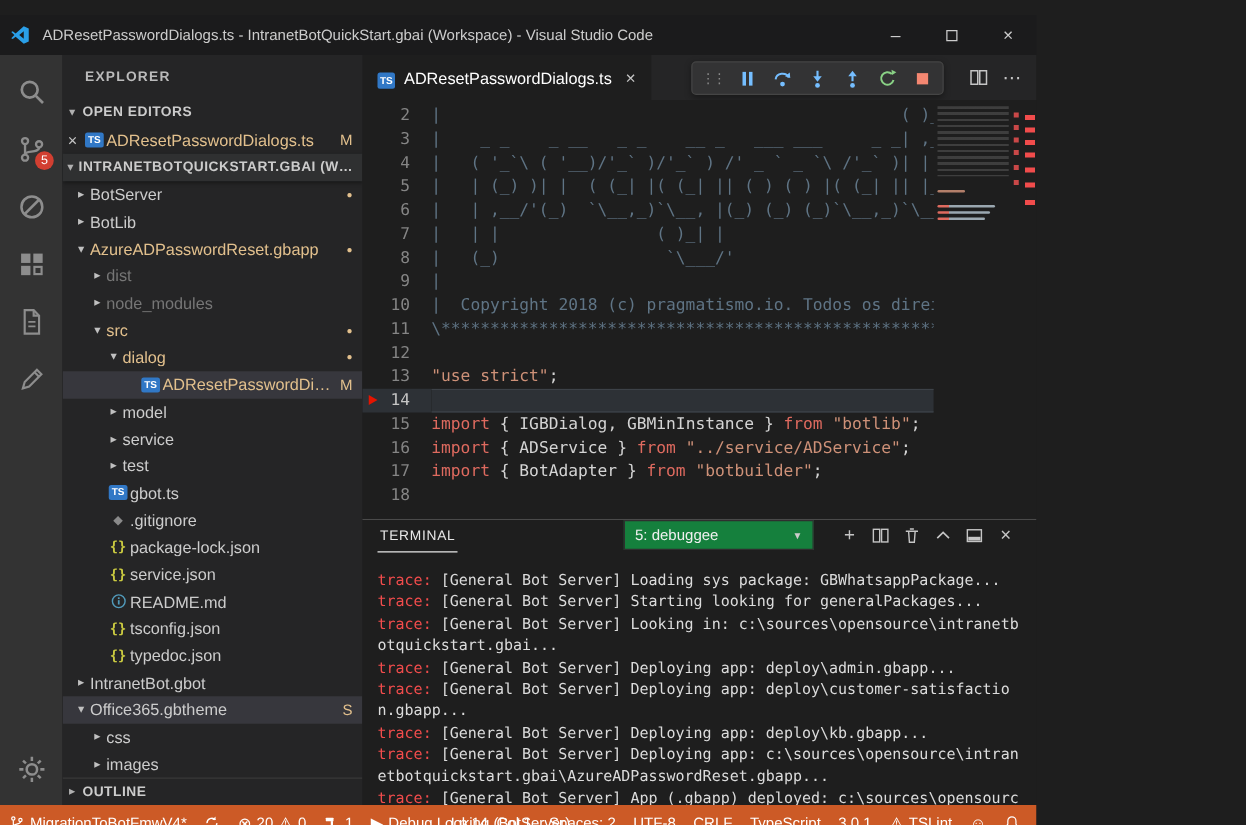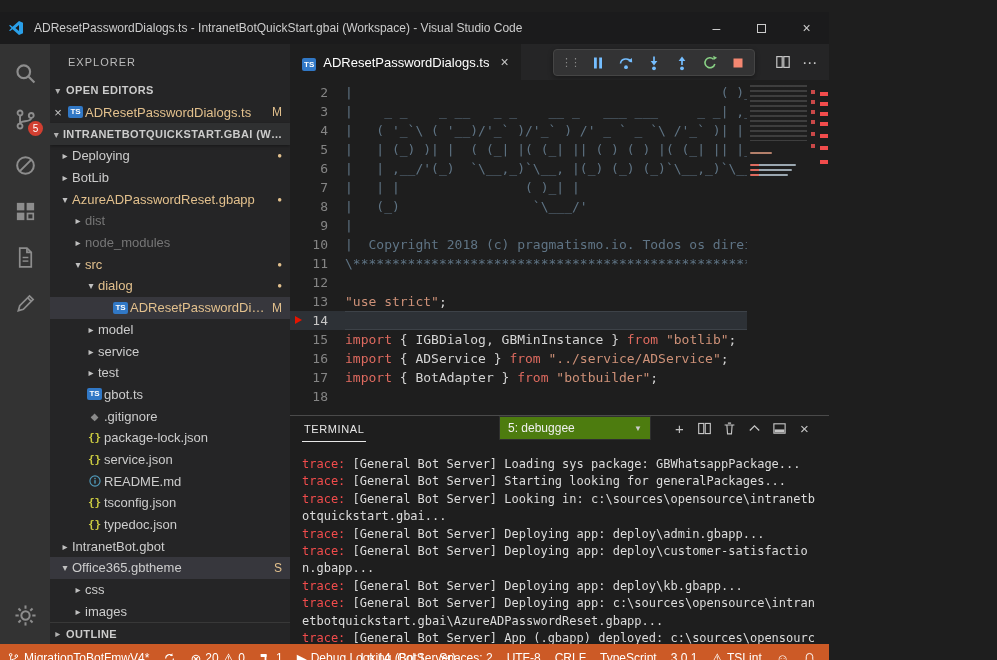--- a/index.html
+++ b/index.html
@@ -30,21 +30,21 @@
                        justify-content:center; color:#8d8d8d; position:relative; }
   .activitybar .tool svg { width:23px; height:23px; }
   .ab-badge { position:absolute; right:7px; bottom:6px; background:#d23f31; color:#fff;
               border-radius:50%; min-width:15px; height:15px; font-size:10px;
               display:flex; align-items:center; justify-content:center; padding:0 2px; }
 
   
   .sidebar { width:240px; background:#252526; color:#cccccc; display:flex;
              flex-direction:column; flex-shrink:0; overflow:hidden; }
   .sidebar-title { height:35px; display:flex; align-items:center; padding:0 18px;
-                   font-size:11px; color:#bbbbbb; letter-spacing:1px; flex-shrink:0; }
+                   font-size:11px; color:#bbbbbb; letter-spacing:1px; flex-shrink:0;font-weight:bold; }
   .sec-header { height:22px; display:flex; align-items:center; font-size:11px;
                 font-weight:bold; color:#cccccc; letter-spacing:0.4px; flex-shrink:0; }
   .sec-header .tw { width:16px; text-align:center; font-size:10px; color:#b0b0b0; }
   .sec-header .sec-label { overflow:hidden; white-space:nowrap; text-overflow:ellipsis; padding-right:4px; }
   .ws-header { background:#2f3031; box-shadow:0 1px 3px rgba(0,0,0,0.4); }
   .outline-header { margin-top:auto; border-top:1px solid #383838; }
 
   .row { height:22px; display:flex; align-items:center; padding-right:8px; font-size:13px; }
   .tree-row { height:21.7px; }
   .row .twisty { width:14px; flex-shrink:0; text-align:center; font-size:10px; color:#c0c0c0; }
@@ -110,21 +110,21 @@
   .rmark { position:absolute; right:1px; width:8px; height:4px; background:#f14c4c; }
   .mmark { position:absolute; width:4px; height:4px; background:#c94848; }
 
   
   .terminal { height:229px; flex-shrink:0; display:flex; flex-direction:column;
               background:#1e1e1e; border-top:1px solid #4a4a4a; }
   .term-header { height:32px; display:flex; align-items:flex-start; padding:0 12px; flex-shrink:0; }
   .term-title { font-size:11px; color:#e7e7e7; letter-spacing:0.6px;
                 border-bottom:1px solid #e7e7e7; padding:7px 2px 6px; margin-right:auto; }
   .term-select { display:flex; align-items:center; justify-content:space-between; width:152px;
-                 height:24px; background:#4d7c0f; color:#f0f0f0; font-size:12px;
+                 height:24px; background:#15803d; color:#f0f0f0; font-size:12px;
                  padding:0 8px; border:1px solid #2f2f2f; margin-right:16px; }
   .sel-arrow { font-size:8px; color:#cccccc; }
   .term-actions { display:flex; color:#c5c5c5; }
   .term-actions .tool { width:25px; height:24px; display:flex; align-items:center;
                         justify-content:center; font-size:15px; }
   .term-actions .tool svg { width:15px; height:15px; }
   .term-body { flex:1; overflow:hidden; padding:8px 10px 0 12px;
                font-family:"DejaVu Sans Mono","Liberation Mono",monospace;
                font-size:12px; line-height:17.4px; }
   .tline { white-space:pre-wrap; word-break:break-all; color:#dcdcdc; }
@@ -250,21 +250,21 @@
       </div>
 
       <div class="sec-header ws-header">
         <span class="tw"><span class="glyph">▾</span></span>
         <span class="sec-label">INTRANETBOTQUICKSTART.GBAI (WORKSPACE)</span>
       </div>
 
       <div style="overflow:hidden">
           <div class="row tree-row" style="padding-left: 8px;">
             <span class="twisty">▸</span>
-            <span class="label">Deploying</span>
+            <span class="label">BotServer</span>
             <span class="dot">●</span>
           </div>
           <div class="row tree-row" style="padding-left: 8px;">
             <span class="twisty">▸</span>
             <span class="label">BotLib</span>
           </div>
           <div class="row tree-row modified" style="padding-left: 8px;">
             <span class="twisty">▾</span>
             <span class="label">AzureADPasswordReset.gbapp</span>
             <span class="dot">●</span>

